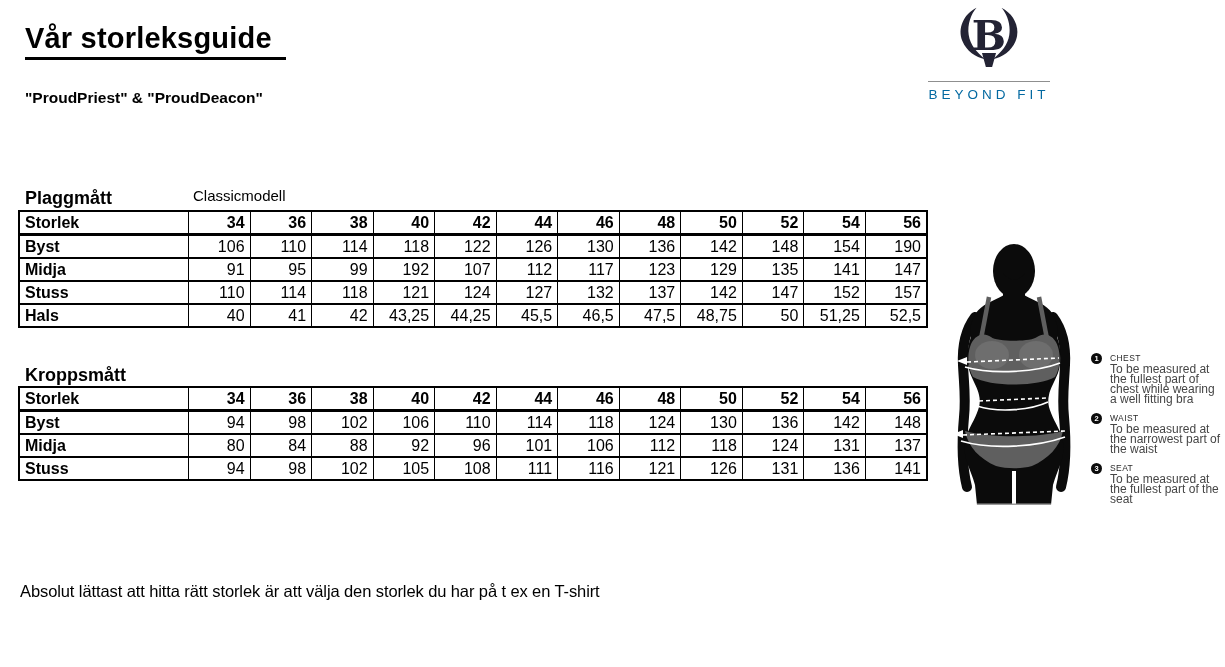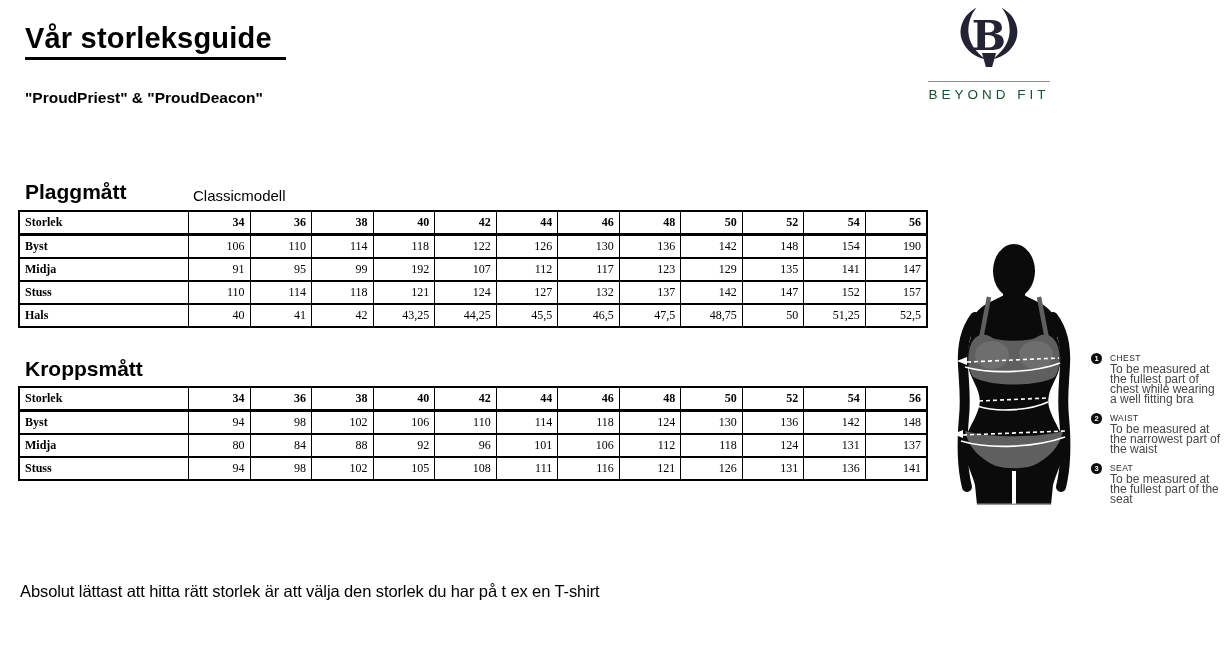--- a/index.html
+++ b/index.html
@@ -8,31 +8,31 @@
 
   
   .title{position:absolute;left:25px;top:22px;font-size:29px;font-weight:bold;
          border-bottom:3.5px solid #000;padding:0 14px 2px 0;letter-spacing:.2px;}
   .subtitle{position:absolute;left:25px;top:89px;font-size:15.5px;font-weight:bold;}
 
   
   .logo{position:absolute;left:928px;top:6px;width:122px;text-align:center;}
   .logo svg{display:block;margin:0 auto;}
   .logo-line{border-top:1.5px solid #8f8f8f;margin:3px 0 5px;}
-  .brand{font-size:13.5px;letter-spacing:4px;color:#14532d;white-space:nowrap;}
-
-  
-  .sec-head{position:absolute;font-size:21px;font-weight:bold;}
+  .brand{font-size:13.5px;letter-spacing:4px;color:#0369a1;white-space:nowrap;}
+
+  
+  .sec-head{position:absolute;font-size:18px;font-weight:bold;margin-top:8px;}
   #h-garment{left:25px;top:180px;}
   #h-model{position:absolute;left:193px;top:187px;font-size:15px;font-weight:normal;}
   #h-body{left:25px;top:357px;}
 
   
   .size-table{position:absolute;left:18px;width:910px;border-collapse:collapse;
-              table-layout:fixed;font-size:12px;border:2.5px solid #000;font-family:Liberation Serif, serif;}
+              table-layout:fixed;font-size:16px;border:2.5px solid #000;}
   #table-garment{top:210px;}
   #table-body{top:386px;}
   .size-table th,.size-table td{border:1px solid #000;border-top-width:2px;border-bottom-width:2px;
               height:21px;padding:0 5px;white-space:nowrap;overflow:hidden;font-weight:normal;}
   .size-table thead th{border-bottom-width:3px;font-weight:bold;}
   .size-table .lbl{text-align:left;font-weight:bold;width:158px;}
   .size-table .num{text-align:right;}
   .size-table thead .num{font-weight:bold;}
 
   

